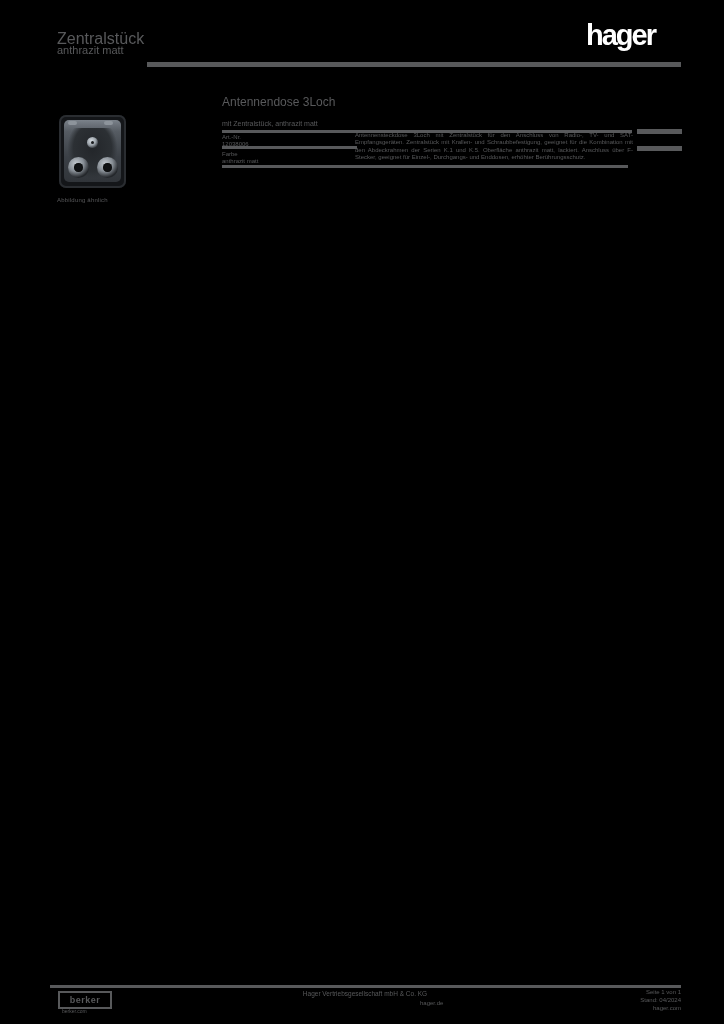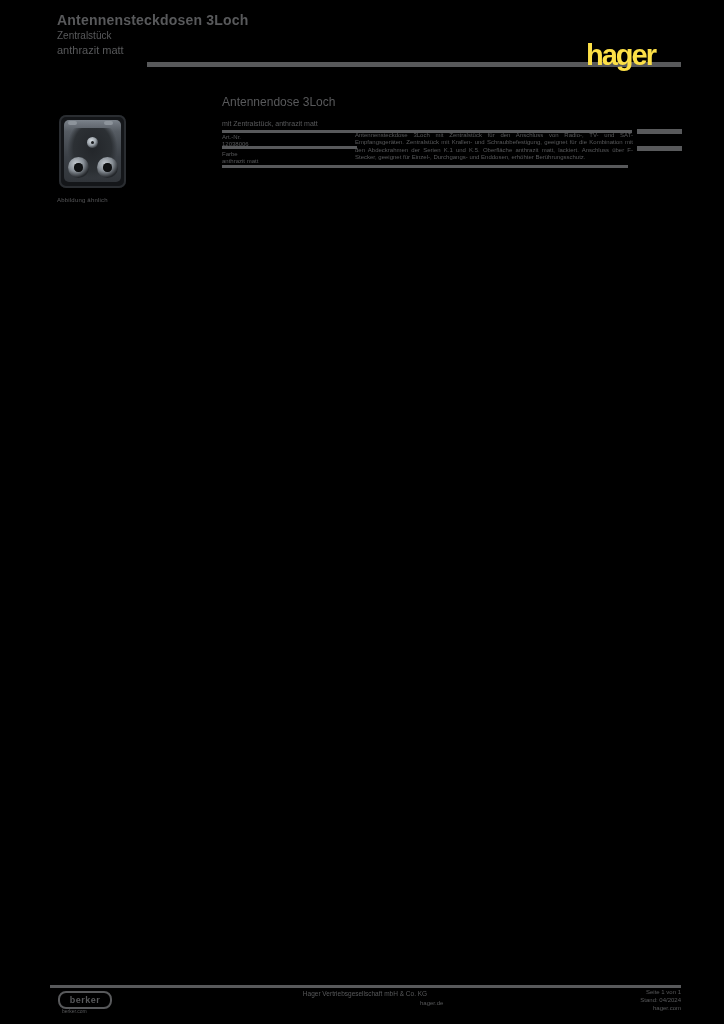--- a/index.html
+++ b/index.html
@@ -6,25 +6,25 @@
   #page{
     position:relative;width:724px;height:1024px;background:#000000;
     font-family:"Liberation Sans","DejaVu Sans",sans-serif;overflow:hidden;
     color:#58595b;
   }
   .abs{position:absolute;}
   .gray{color:#58595b;}
   .rule{position:absolute;background:#58595b;}
   
   #hdr-l1{left:57px;top:12px;font-size:14px;font-weight:bold;letter-spacing:.2px;}
-  #hdr-l2{left:57px;top:30px;font-size:10px;text-align:right;}
+  #hdr-l2{left:57px;top:30px;font-size:16px;text-align:right;}
   #hdr-l3{left:57px;top:44px;font-size:11px;}
   #hdr-rule{left:147px;top:62px;width:534px;height:5px;}
-  #logo{left:586px;top:20px;font-size:29px;font-weight:bold;color:#fde047;
-        letter-spacing:-2px;line-height:30px;margin-top:20px;}
+  #logo{left:586px;top:20px;font-size:29px;font-weight:bold;color:#ffffff;
+        letter-spacing:-2px;line-height:30px;}
   
   #pimg{left:59px;top:115px;width:67px;height:73px;background:#141619;
         border-radius:7px;box-shadow:inset 0 0 0 2px #2a2d31;}
   #pimg .plate{position:absolute;left:5px;top:5px;right:5px;bottom:6px;
         border-radius:5px;background:linear-gradient(180deg,#7b828a 0%,#565c63 18%,#3b4046 60%,#31353a 100%);}
   #pimg .shield{position:absolute;left:9px;top:13px;right:9px;bottom:10px;
         background:radial-gradient(ellipse at 50% 40%,#23262a 0%,#2c3034 55%,transparent 72%);}
   .circ{position:absolute;border-radius:50%;}
   #c-top{left:28px;top:22px;width:11px;height:11px;
         background:radial-gradient(circle at 40% 35%,#d7dde2 0%,#9aa1a8 45%,#3a3e43 75%);}
@@ -46,34 +46,33 @@
   #ruleB2{left:637px;top:146px;width:45px;height:5px;}
   #ruleC {left:222px;top:165px;width:406px;height:3px;}
   .lbl{font-size:6px;line-height:7px;width:125px;}
   #lblr1{left:222px;top:134px;}
   #lblr2{left:222px;top:151px;}
   #desc{left:355px;top:132px;width:278px;font-size:6px;line-height:7.4px;
         text-align:justify;}
   
   #f-rule{left:50px;top:985px;width:631px;height:3px;}
   #f-logo{left:58px;top:991px;width:50px;height:14px;border:2px solid #58595b;
-        border-radius:8px;text-align:center;font-size:9px;font-weight:bold;
+        border-radius:0;text-align:center;font-size:9px;font-weight:bold;
         line-height:14px;letter-spacing:.5px;}
   #f-logo-url{left:62px;top:1008px;font-size:5px;}
   #f-center{left:280px;top:990px;width:170px;font-size:6.5px;text-align:center;}
   #f-center-sub{left:420px;top:1000px;font-size:6px;}
   #f-right{left:595px;top:988px;width:86px;font-size:6px;line-height:8px;
         text-align:right;}
 </style>
 </head>
 <body>
 
 <div id="page">
 
-  <div class="abs gray" id="hdr-l1">Antennensteckdosen 3Loch</div>
   <div class="abs gray" id="hdr-l2">Zentralstück</div>
   <div class="abs gray" id="hdr-l3">anthrazit matt</div>
   <div class="rule" id="hdr-rule"></div>
   <div class="abs" id="logo">hager</div>
 
   <div class="abs" id="pimg">
     <div class="plate"></div>
     <div class="shield"></div>
     <div class="screw" id="scr-l"></div>
     <div class="screw" id="scr-r"></div>

